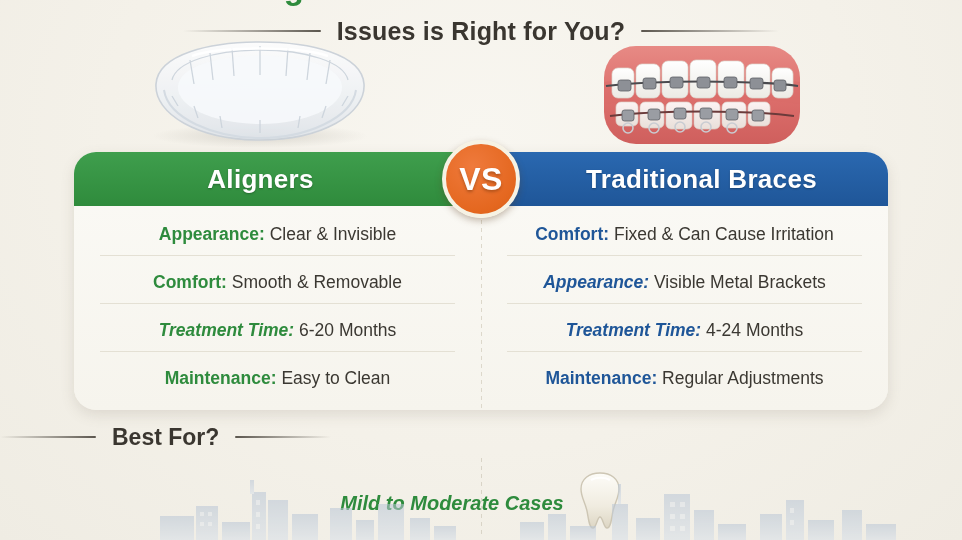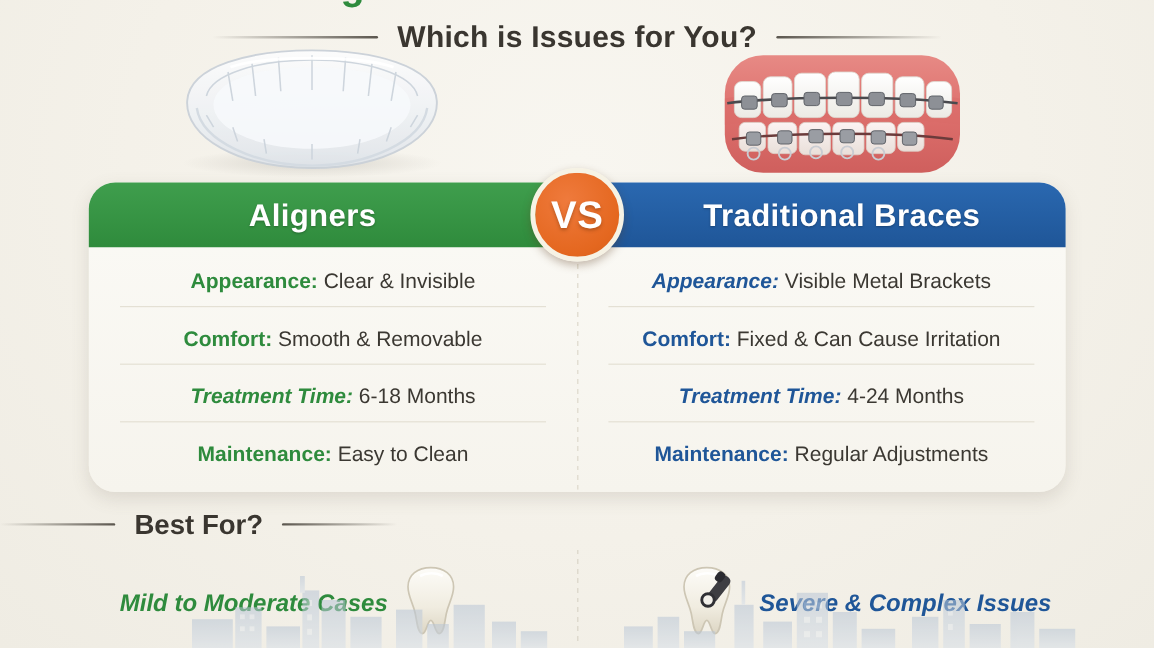--- a/index.html
+++ b/index.html
@@ -258,21 +258,21 @@
 
 <div id="page">
 
   <div class="title-strip">
     <span class="title-green">Aligners</span>
     <span class="title-dark">vs Traditional Braces</span>
   </div>
 
   <div class="subtitle-row">
     <span class="rule"></span>
-    <span class="subtitle">Which is Issues for You?</span>
+    <span class="subtitle">Issues is Right for You?</span>
     <span class="rule right"></span>
   </div>
 
   <div class="hero left">
     <svg width="255" height="108" viewBox="0 0 255 108">
       <defs>
         <linearGradient id="alignerGrad" x1="0" y1="0" x2="0" y2="1">
           <stop offset="0%" stop-color="#fdfdfe"></stop>
           <stop offset="55%" stop-color="#eef1f4"></stop>
           <stop offset="100%" stop-color="#dfe4ea"></stop>
@@ -390,36 +390,36 @@
         <div class="spec">
           <span class="label">Appearance:</span>
           <span class="value">Clear &amp; Invisible</span>
         </div>
         <div class="spec">
           <span class="label">Comfort:</span>
           <span class="value">Smooth &amp; Removable</span>
         </div>
         <div class="spec">
           <span class="label italic">Treatment Time:</span>
-          <span class="value">6-18 Months</span>
+          <span class="value">6-20 Months</span>
         </div>
         <div class="spec">
           <span class="label">Maintenance:</span>
           <span class="value">Easy to Clean</span>
         </div>
       </div>
 
       <div class="col right">
         <div class="spec">
+          <span class="label">Comfort:</span>
+          <span class="value">Fixed &amp; Can Cause Irritation</span>
+        </div>
+        <div class="spec">
           <span class="label italic">Appearance:</span>
           <span class="value">Visible Metal Brackets</span>
-        </div>
-        <div class="spec">
-          <span class="label">Comfort:</span>
-          <span class="value">Fixed &amp; Can Cause Irritation</span>
         </div>
         <div class="spec">
           <span class="label italic">Treatment Time:</span>
           <span class="value">4-24 Months</span>
         </div>
         <div class="spec">
           <span class="label">Maintenance:</span>
           <span class="value">Regular Adjustments</span>
         </div>
       </div>
@@ -444,41 +444,20 @@
             <linearGradient id="tg1" x1="0" y1="0" x2="0" y2="1">
               <stop offset="0%" stop-color="#fdfcf8"></stop>
               <stop offset="60%" stop-color="#f0ece0"></stop>
               <stop offset="100%" stop-color="#ddd6c4"></stop>
             </linearGradient>
           </defs>
           <path d="M22 3 C33 3 41 9 41 19 C41 27 37 32 35 41 C33.5 48 33 58 29 58 C25.5 58 25 47 22 47 C19 47 18.5 58 15 58 C11 58 10.5 48 9 41 C7 32 3 27 3 19 C3 9 11 3 22 3 Z" fill="url(#tg1)" stroke="#cdc6b4" stroke-width="1.4"></path>
           <path d="M13 10 C18 7 27 7 32 10" fill="none" stroke="#ffffff" stroke-width="2.2" opacity=".85"></path>
         </svg>
       </span>
-    </div>
-    <div class="bf-item right">
-      <span>
-        <svg width="52" height="62" viewBox="0 0 52 62">
-          <defs>
-            <linearGradient id="tg2" x1="0" y1="0" x2="0" y2="1">
-              <stop offset="0%" stop-color="#fdfcf8"></stop>
-              <stop offset="60%" stop-color="#f0ece0"></stop>
-              <stop offset="100%" stop-color="#ddd6c4"></stop>
-            </linearGradient>
-          </defs>
-          <path d="M22 3 C33 3 41 9 41 19 C41 27 37 32 35 41 C33.5 48 33 58 29 58 C25.5 58 25 47 22 47 C19 47 18.5 58 15 58 C11 58 10.5 48 9 41 C7 32 3 27 3 19 C3 9 11 3 22 3 Z" fill="url(#tg2)" stroke="#cdc6b4" stroke-width="1.4"></path>
-          <path d="M13 10 C18 7 27 7 32 10" fill="none" stroke="#ffffff" stroke-width="2.2" opacity=".85"></path>
-          <g>
-            <rect x="28" y="8" width="9" height="25" rx="4" transform="rotate(38 32 20)" fill="#3d3d42"></rect>
-            <rect x="30" y="6" width="7" height="9" rx="3" transform="rotate(38 33 10)" fill="#2b2b30"></rect>
-            <circle cx="23" cy="30" r="5.2" fill="#f2f0ea" stroke="#2f2f34" stroke-width="2.4"></circle>
-          </g>
-        </svg>
-      </span>
-      <span class="bf-text">Severe &amp; Complex Issues</span>
     </div>
   </div>
 
   <div class="skyline">
     <svg width="962" height="70" viewBox="0 0 962 70">
       <defs>
         <linearGradient id="skyG" x1="0" y1="0" x2="0" y2="1">
           <stop offset="0%" stop-color="#b9c6d6"></stop>
           <stop offset="100%" stop-color="#d8e0e9"></stop>
         </linearGradient>

